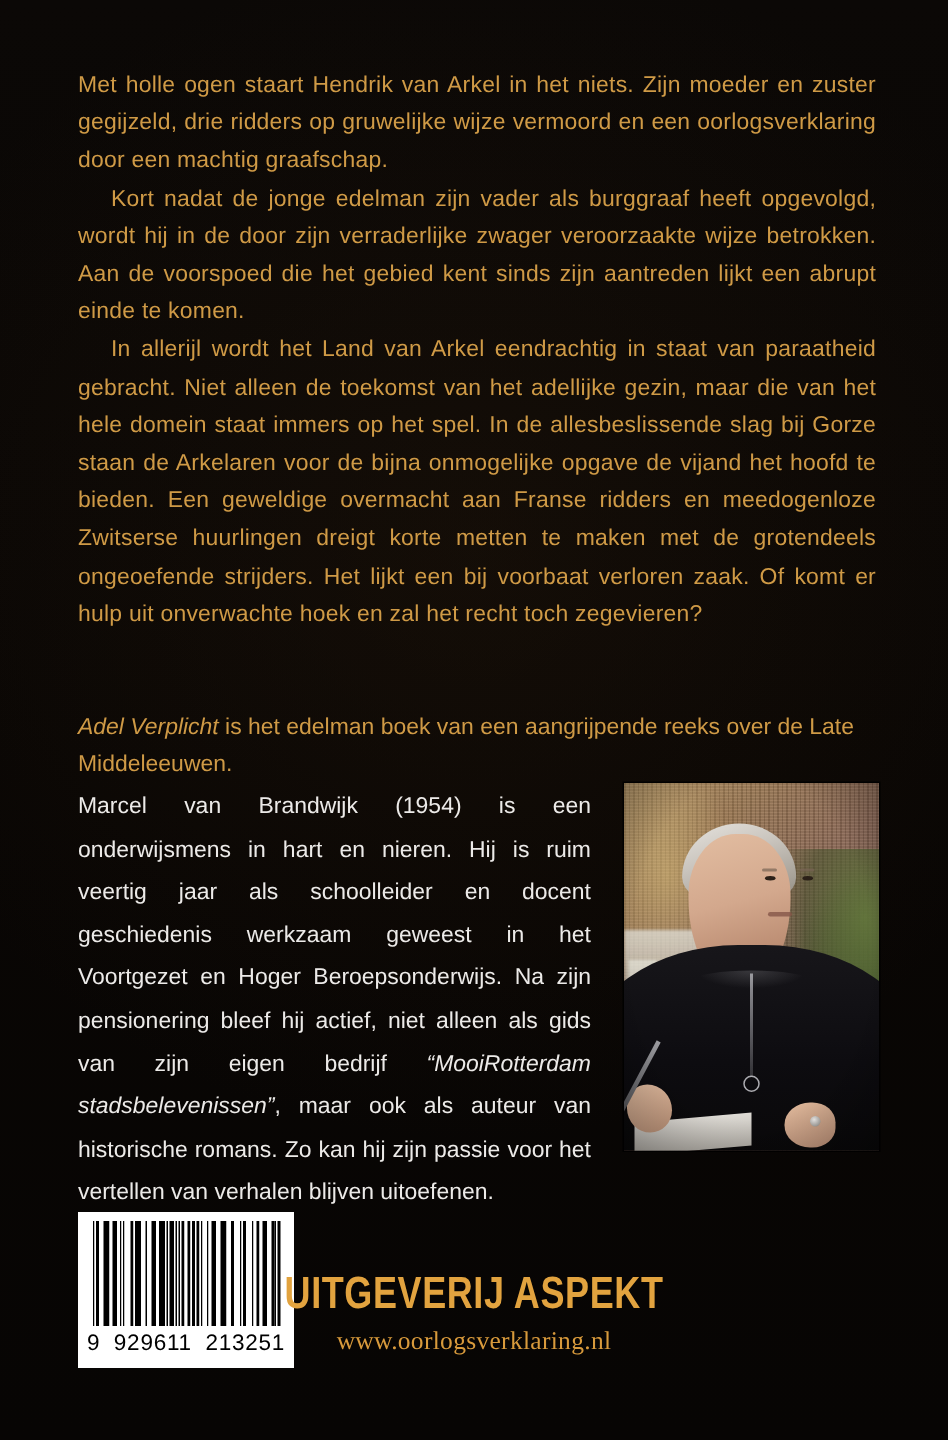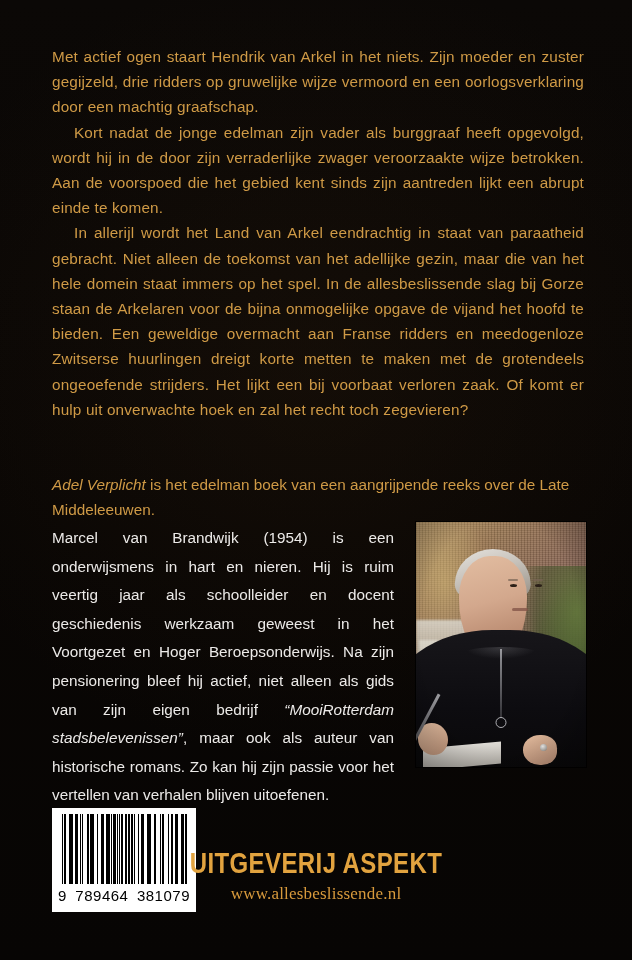--- a/index.html
+++ b/index.html
@@ -335,21 +335,21 @@
     font-size: 17px;
     letter-spacing: 0.2px;
   }
 </style>
 </head>
 <body>
 
 <div class="cover">
 
   <div class="blurb">
-    <p>Met actief ogen staart Hendrik van Arkel in het niets. Zijn moeder en zuster gegijzeld, drie ridders op gruwelijke wijze vermoord en een oorlogsverklaring door een machtig graafschap.</p>
+    <p>Met holle ogen staart Hendrik van Arkel in het niets. Zijn moeder en zuster gegijzeld, drie ridders op gruwelijke wijze vermoord en een oorlogsverklaring door een machtig graafschap.</p>
     <p>Kort nadat de jonge edelman zijn vader als burggraaf heeft opgevolgd, wordt hij in de door zijn verraderlijke zwager veroorzaakte wijze betrokken. Aan de voorspoed die het gebied kent sinds zijn aantreden lijkt een abrupt einde te komen.</p>
     <p>In allerijl wordt het Land van Arkel eendrachtig in staat van paraatheid gebracht. Niet alleen de toekomst van het adellijke gezin, maar die van het hele domein staat immers op het spel. In de allesbeslissende slag bij Gorze staan de Arkelaren voor de bijna onmogelijke opgave de vijand het hoofd te bieden. Een geweldige overmacht aan Franse ridders en meedogenloze Zwitserse huurlingen dreigt korte metten te maken met de grotendeels ongeoefende strijders. Het lijkt een bij voorbaat verloren zaak. Of komt er hulp uit onverwachte hoek en zal het recht toch zegevieren?</p>
   </div>
 
   <div class="series-note">
     <em>Adel Verplicht</em><span> is het edelman boek van een aangrijpende reeks over de Late Middeleeuwen.</span>
   </div>
 
   <div class="bio">
     <div class="photo-float"></div>
@@ -444,23 +444,23 @@
         <span style="flex: 0 0 1.85185%; background: rgb(255, 255, 255);"></span>
         <span style="flex: 0 0 2.77778%; background: rgb(0, 0, 0);"></span>
         <span style="flex: 0 0 1.85185%; background: rgb(255, 255, 255);"></span>
         <span style="flex: 0 0 1.85185%; background: rgb(0, 0, 0);"></span>
         <span style="flex: 0 0 0.925926%; background: rgb(0, 0, 0);"></span>
         <span style="flex: 0 0 0.925926%; background: rgb(255, 255, 255);"></span>
         <span style="flex: 0 0 0.925926%; background: rgb(0, 0, 0);"></span>
       </div>
     <div class="barcode-digits">
       <span>9</span>
-      <span>789464</span>
-      <span>381079</span>
+      <span>929611</span>
+      <span>213251</span>
     </div>
   </div>
 
   <div class="publisher">
     <div class="publisher-name">UITGEVERIJ ASPEKT</div>
-    <div class="publisher-url">www.allesbeslissende.nl</div>
+    <div class="publisher-url">www.oorlogsverklaring.nl</div>
   </div>
 
 </div>
 
 </body></html>

